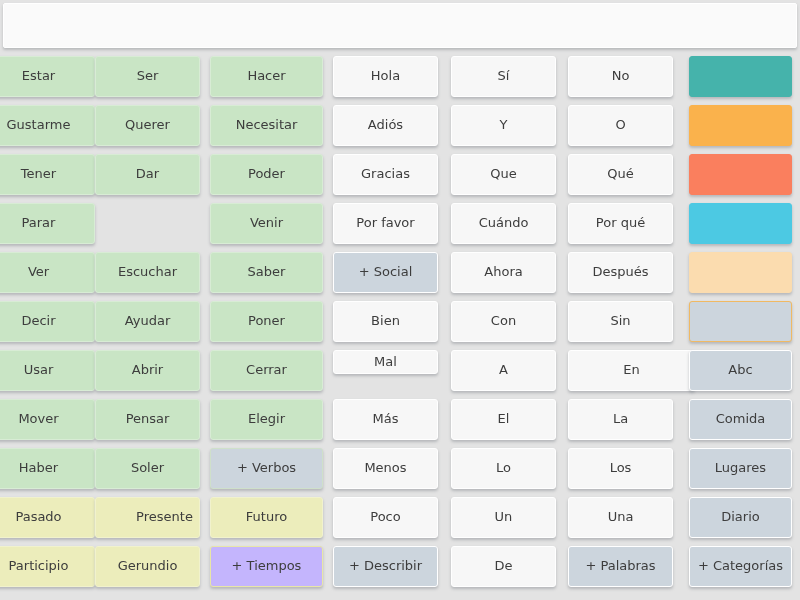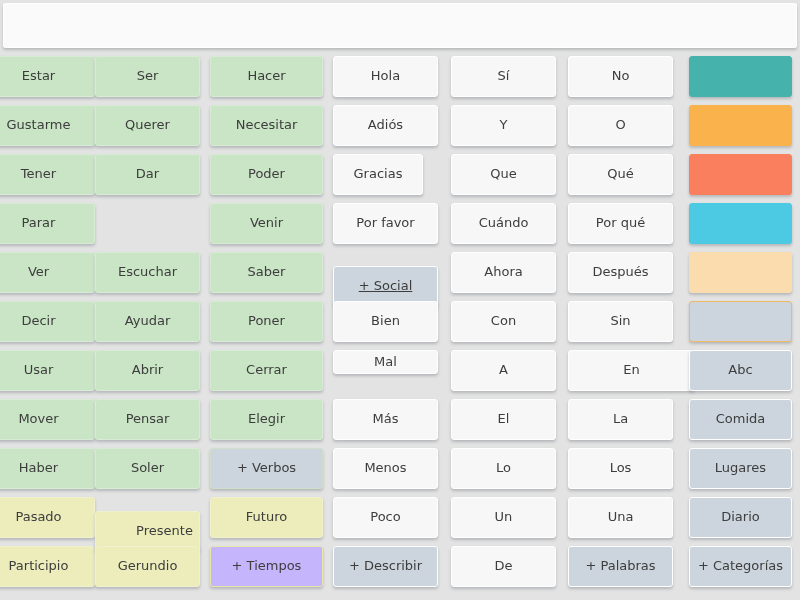--- a/index.html
+++ b/index.html
@@ -119,21 +119,21 @@
       </div>
       <div class="cell c-green" style="left: 95px; top: 296px; width: 105px; height: 41px;">
         <span>Abrir</span>
       </div>
       <div class="cell c-green" style="left: 95px; top: 345px; width: 105px; height: 41px;">
         <span>Pensar</span>
       </div>
       <div class="cell c-green" style="left: 95px; top: 394px; width: 105px; height: 41px;">
         <span>Soler</span>
       </div>
-      <div class="cell c-yellow" style="left: 95px; top: 457px; width: 105px; height: 41px; padding-left: 37px;">
+      <div class="cell c-yellow" style="left: 95px; top: 443px; width: 105px; height: 41px; padding-left: 37px;">
         <span>Presente</span>
       </div>
       <div class="cell c-yellow" style="left: 95px; top: 492px; width: 105px; height: 41px;">
         <span>Gerundio</span>
       </div>
       <div class="cell c-green" style="left: 210px; top: 2px; width: 113px; height: 41px;">
         <span>Hacer</span>
       </div>
       <div class="cell c-green" style="left: 210px; top: 51px; width: 113px; height: 41px;">
         <span>Necesitar</span>
@@ -164,27 +164,27 @@
       </div>
       <div class="cell c-navy" style="left: 210px; top: 492px; width: 113px; height: 41px;">
         <span>+ Tiempos</span>
       </div>
       <div class="cell c-white" style="left: 333px; top: 2px; width: 105px; height: 41px;">
         <span>Hola</span>
       </div>
       <div class="cell c-white" style="left: 333px; top: 51px; width: 105px; height: 41px;">
         <span>Adiós</span>
       </div>
-      <div class="cell c-white" style="left: 333px; top: 100px; width: 90px; height: 41px;">
+      <div class="cell c-white" style="left: 333px; top: 100px; width: 105px; height: 41px;">
         <span>Gracias</span>
       </div>
       <div class="cell c-white" style="left: 333px; top: 149px; width: 105px; height: 41px;">
         <span>Por favor</span>
       </div>
-      <div class="cell c-nav" style="left: 333px; top: 212px; width: 105px; height: 41px; text-decoration: underline;">
+      <div class="cell c-nav" style="left: 333px; top: 198px; width: 105px; height: 41px;">
         <span>+ Social</span>
       </div>
       <div class="cell c-white" style="left: 333px; top: 247px; width: 105px; height: 41px;">
         <span>Bien</span>
       </div>
       <div class="cell c-white" style="left: 333px; top: 296px; width: 105px; height: 24px;">
         <span>Mal</span>
       </div>
       <div class="cell c-white" style="left: 333px; top: 345px; width: 105px; height: 41px;">
         <span>Más</span>

